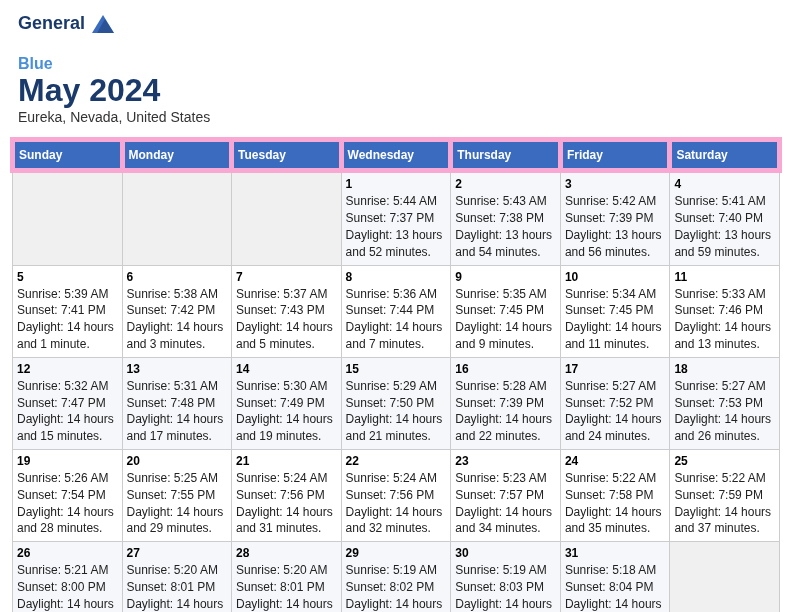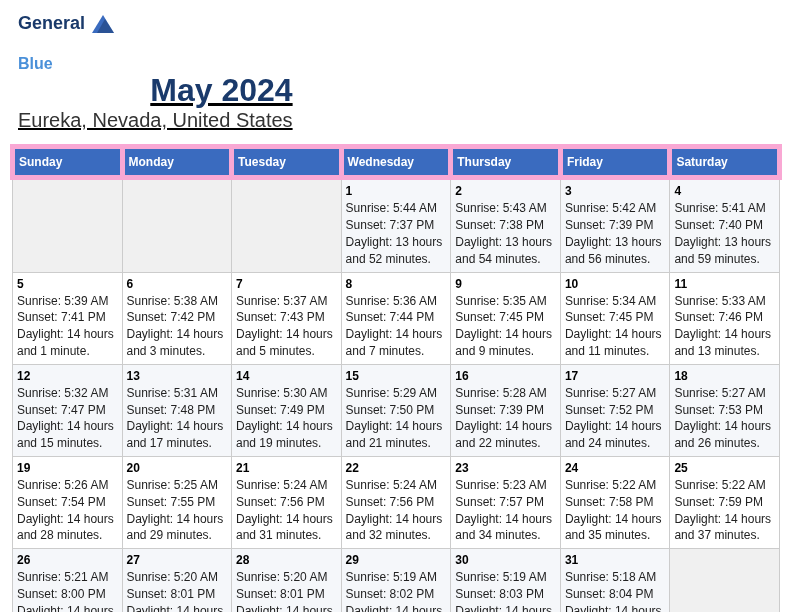--- a/index.html
+++ b/index.html
@@ -22,30 +22,29 @@
       display: flex;
       align-items: center;
     }
     .logo-text {
       font-size: 18px;
       font-weight: bold;
       color: #1a3a6b;
       line-height: 1.1;
     }
     .title-block {
-      text-align: right;
-      text-decoration: underline;
+      text-align: left;
     }
     .month-title {
       font-size: 32px;
       font-weight: bold;
       color: #1a3a6b;
     }
     .location-title {
-      font-size: 20px;
+      font-size: 14px;
       color: #333;
     }
     .calendar-table {
       width: 100%;
       border-collapse: collapse;
       font-size: 11px;
     }
     .calendar-table thead tr th {
       background-color: #3a6bbf;
       color: #fff;

